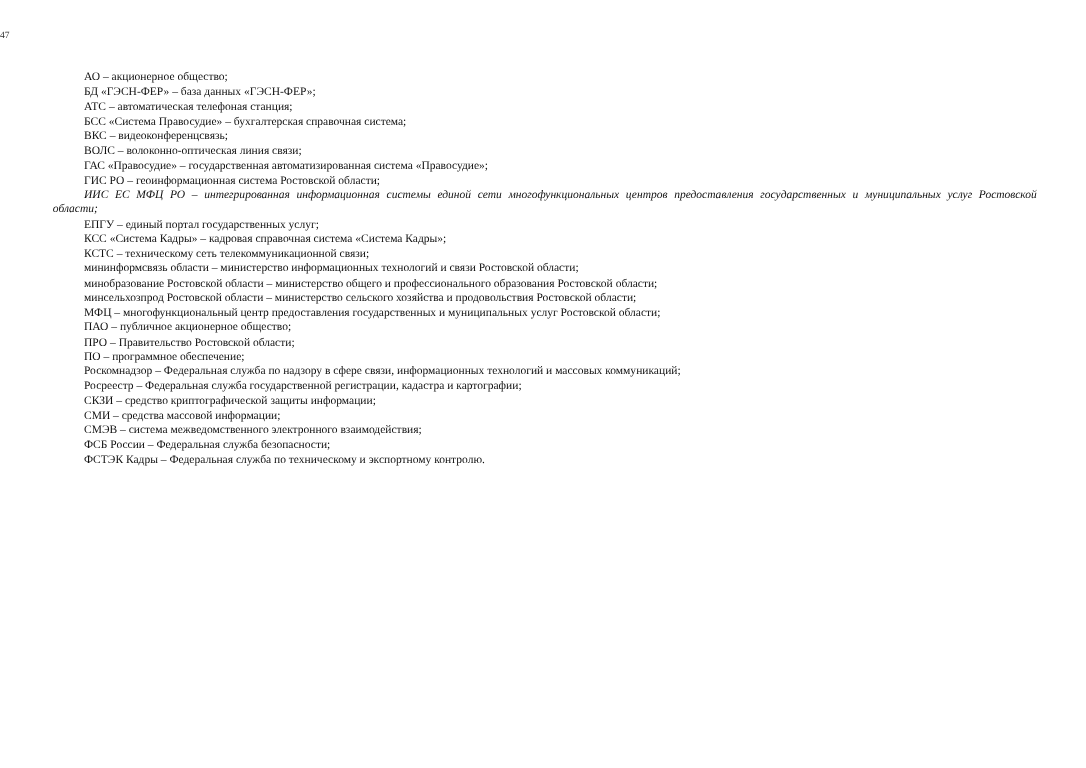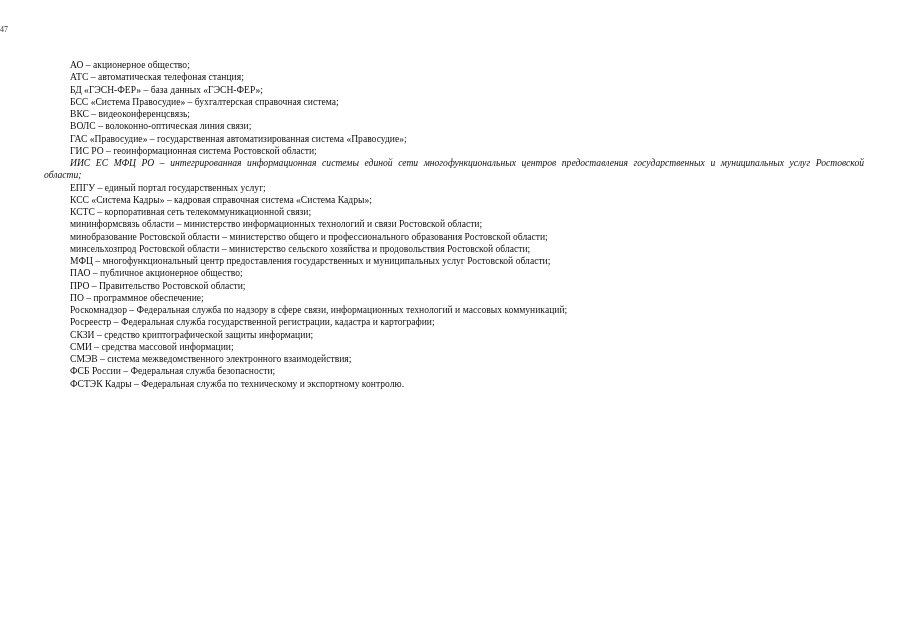--- a/index.html
+++ b/index.html
@@ -21,31 +21,31 @@
     position: absolute; top: 605px; left: 32px; font-size: 7px; color: #333; margin-top: 39px;
   }
 </style>
 </head>
 <body>
 
 <div class="page-number">47</div>
 
 <div class="content">
   <div class="item">АО – акционерное общество;</div>
+  <div class="item">БД «ГЭСН-ФЕР» – база данных «ГЭСН-ФЕР»;</div>
   <div class="item">АТС – автоматическая телефоная станция;</div>
-  <div class="item">БД «ГЭСН-ФЕР» – база данных «ГЭСН-ФЕР»;</div>
   <div class="item">БСС «Система Правосудие» – бухгалтерская справочная система;</div>
   <div class="item">ВКС – видеоконференцсвязь;</div>
   <div class="item">ВОЛС – волоконно-оптическая линия связи;</div>
   <div class="item">ГАС «Правосудие» – государственная автоматизированная система «Правосудие»;</div>
   <div class="item">ГИС РО – геоинформационная система Ростовской области;</div>
   <div class="item wrap">ИИС ЕС МФЦ РО – интегрированная информационная системы единой сети многофункциональных центров предоставления государственных и муниципальных услуг Ростовской области;</div>
   <div class="item">ЕПГУ – единый портал государственных услуг;</div>
   <div class="item">КСС «Система Кадры» – кадровая справочная система «Система Кадры»;</div>
-  <div class="item">КСТС – корпоративная сеть телекоммуникационной связи;</div>
+  <div class="item">КСТС – техническому сеть телекоммуникационной связи;</div>
   <div class="item">мининформсвязь области – министерство информационных технологий и связи Ростовской области;</div>
   <div class="item">минобразование Ростовской области – министерство общего и профессионального образования Ростовской области;</div>
   <div class="item">минсельхозпрод Ростовской области – министерство сельского хозяйства и продовольствия Ростовской области;</div>
   <div class="item">МФЦ – многофункциональный центр предоставления государственных и муниципальных услуг Ростовской области;</div>
   <div class="item">ПАО – публичное акционерное общество;</div>
   <div class="item">ПРО – Правительство Ростовской области;</div>
   <div class="item">ПО – программное обеспечение;</div>
   <div class="item">Роскомнадзор – Федеральная служба по надзору в сфере связи, информационных технологий и массовых коммуникаций;</div>
   <div class="item">Росреестр – Федеральная служба государственной регистрации, кадастра и картографии;</div>
   <div class="item">СКЗИ – средство криптографической защиты информации;</div>

